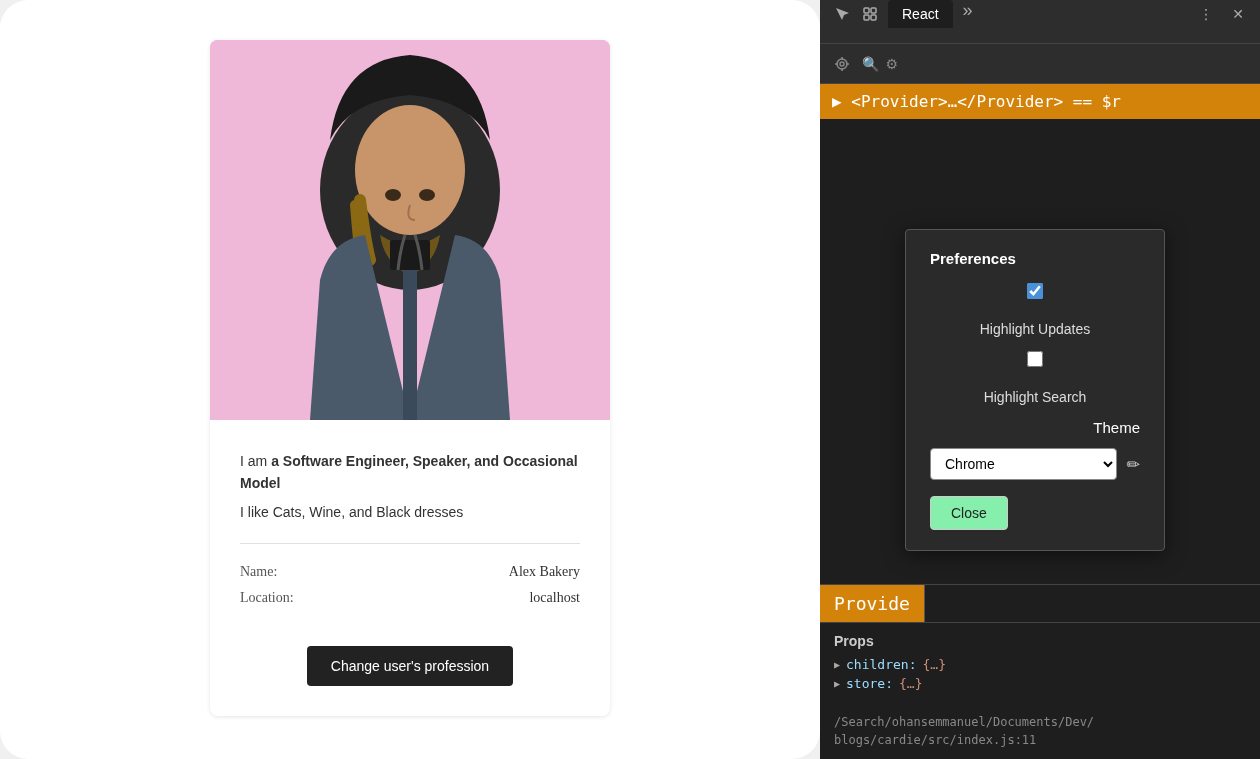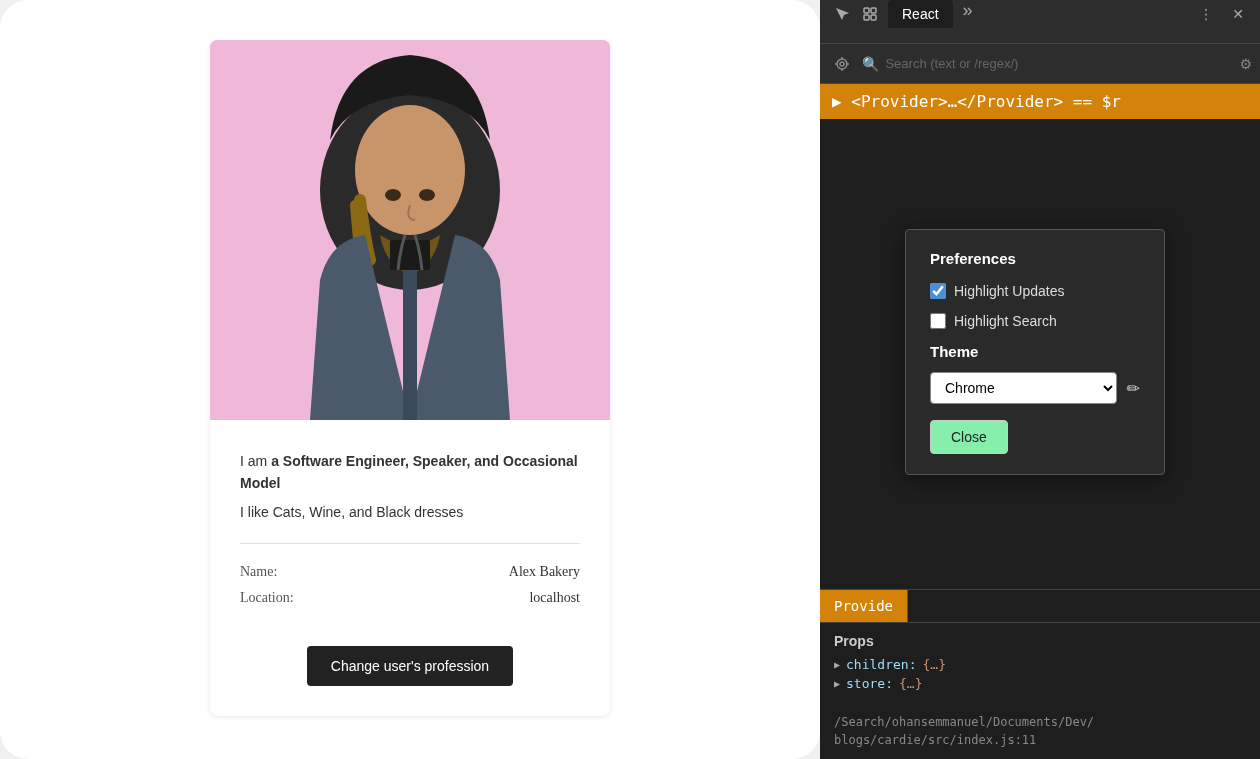--- a/index.html
+++ b/index.html
@@ -236,41 +236,43 @@
     .preferences-title {
       color: #fff;
       font-size: 15px;
       font-weight: 700;
       margin-bottom: 16px;
     }
 
     .pref-row {
       display: flex;
       align-items: center;
-      gap: 8px;
+      gap: 22px;
       margin-bottom: 14px;
+      flex-direction: column;
     }
 
     .pref-checkbox {
       width: 16px;
       height: 16px;
       cursor: pointer;
       accent-color: #4a90d9;
     }
 
     .pref-label {
       color: #ddd;
       font-size: 14px;
     }
 
     .pref-theme-label {
       color: #fff;
       font-size: 15px;
-      font-weight: 700;
+      font-weight: 400;
       margin-bottom: 12px;
+      text-align: right;
     }
 
     .theme-row {
       display: flex;
       align-items: center;
       gap: 10px;
       margin-bottom: 16px;
     }
 
     .theme-select {
@@ -310,21 +312,21 @@
 
     .provider-tab-row {
       display: flex;
       border-bottom: 1px solid #444;
     }
 
     .provider-tab {
       background: #d4830a;
       color: #fff;
       padding: 8px 14px;
-      font-size: 14px;
+      font-size: 18px;
       font-family: monospace;
       cursor: pointer;
       border-right: 1px solid #555;
     }
 
     .props-section {
       padding: 10px 14px;
     }
 
     .props-title {
@@ -448,21 +450,20 @@
       <svg width="14" height="14" viewBox="0 0 14 14" fill="none" stroke="#888" stroke-width="1.5">
           <circle cx="7" cy="7" r="5"></circle>
           <circle cx="7" cy="7" r="2"></circle>
           <line x1="7" y1="0" x2="7" y2="3"></line>
           <line x1="7" y1="11" x2="7" y2="14"></line>
           <line x1="0" y1="7" x2="3" y2="7"></line>
           <line x1="11" y1="7" x2="14" y2="7"></line>
         </svg>
     </div>
     <div class="devtools-search-icon">🔍</div>
-    <input type="text" placeholder="Search (text or /regex/)" style="">
     <div class="devtools-search-settings">⚙</div>
   </div>
 
   <div class="provider-row">
     <span>▶ &lt;Provider&gt;…&lt;/Provider&gt; == $r</span>
   </div>
 
   <div class="devtools-content">
 
     <div class="preferences-popup">

